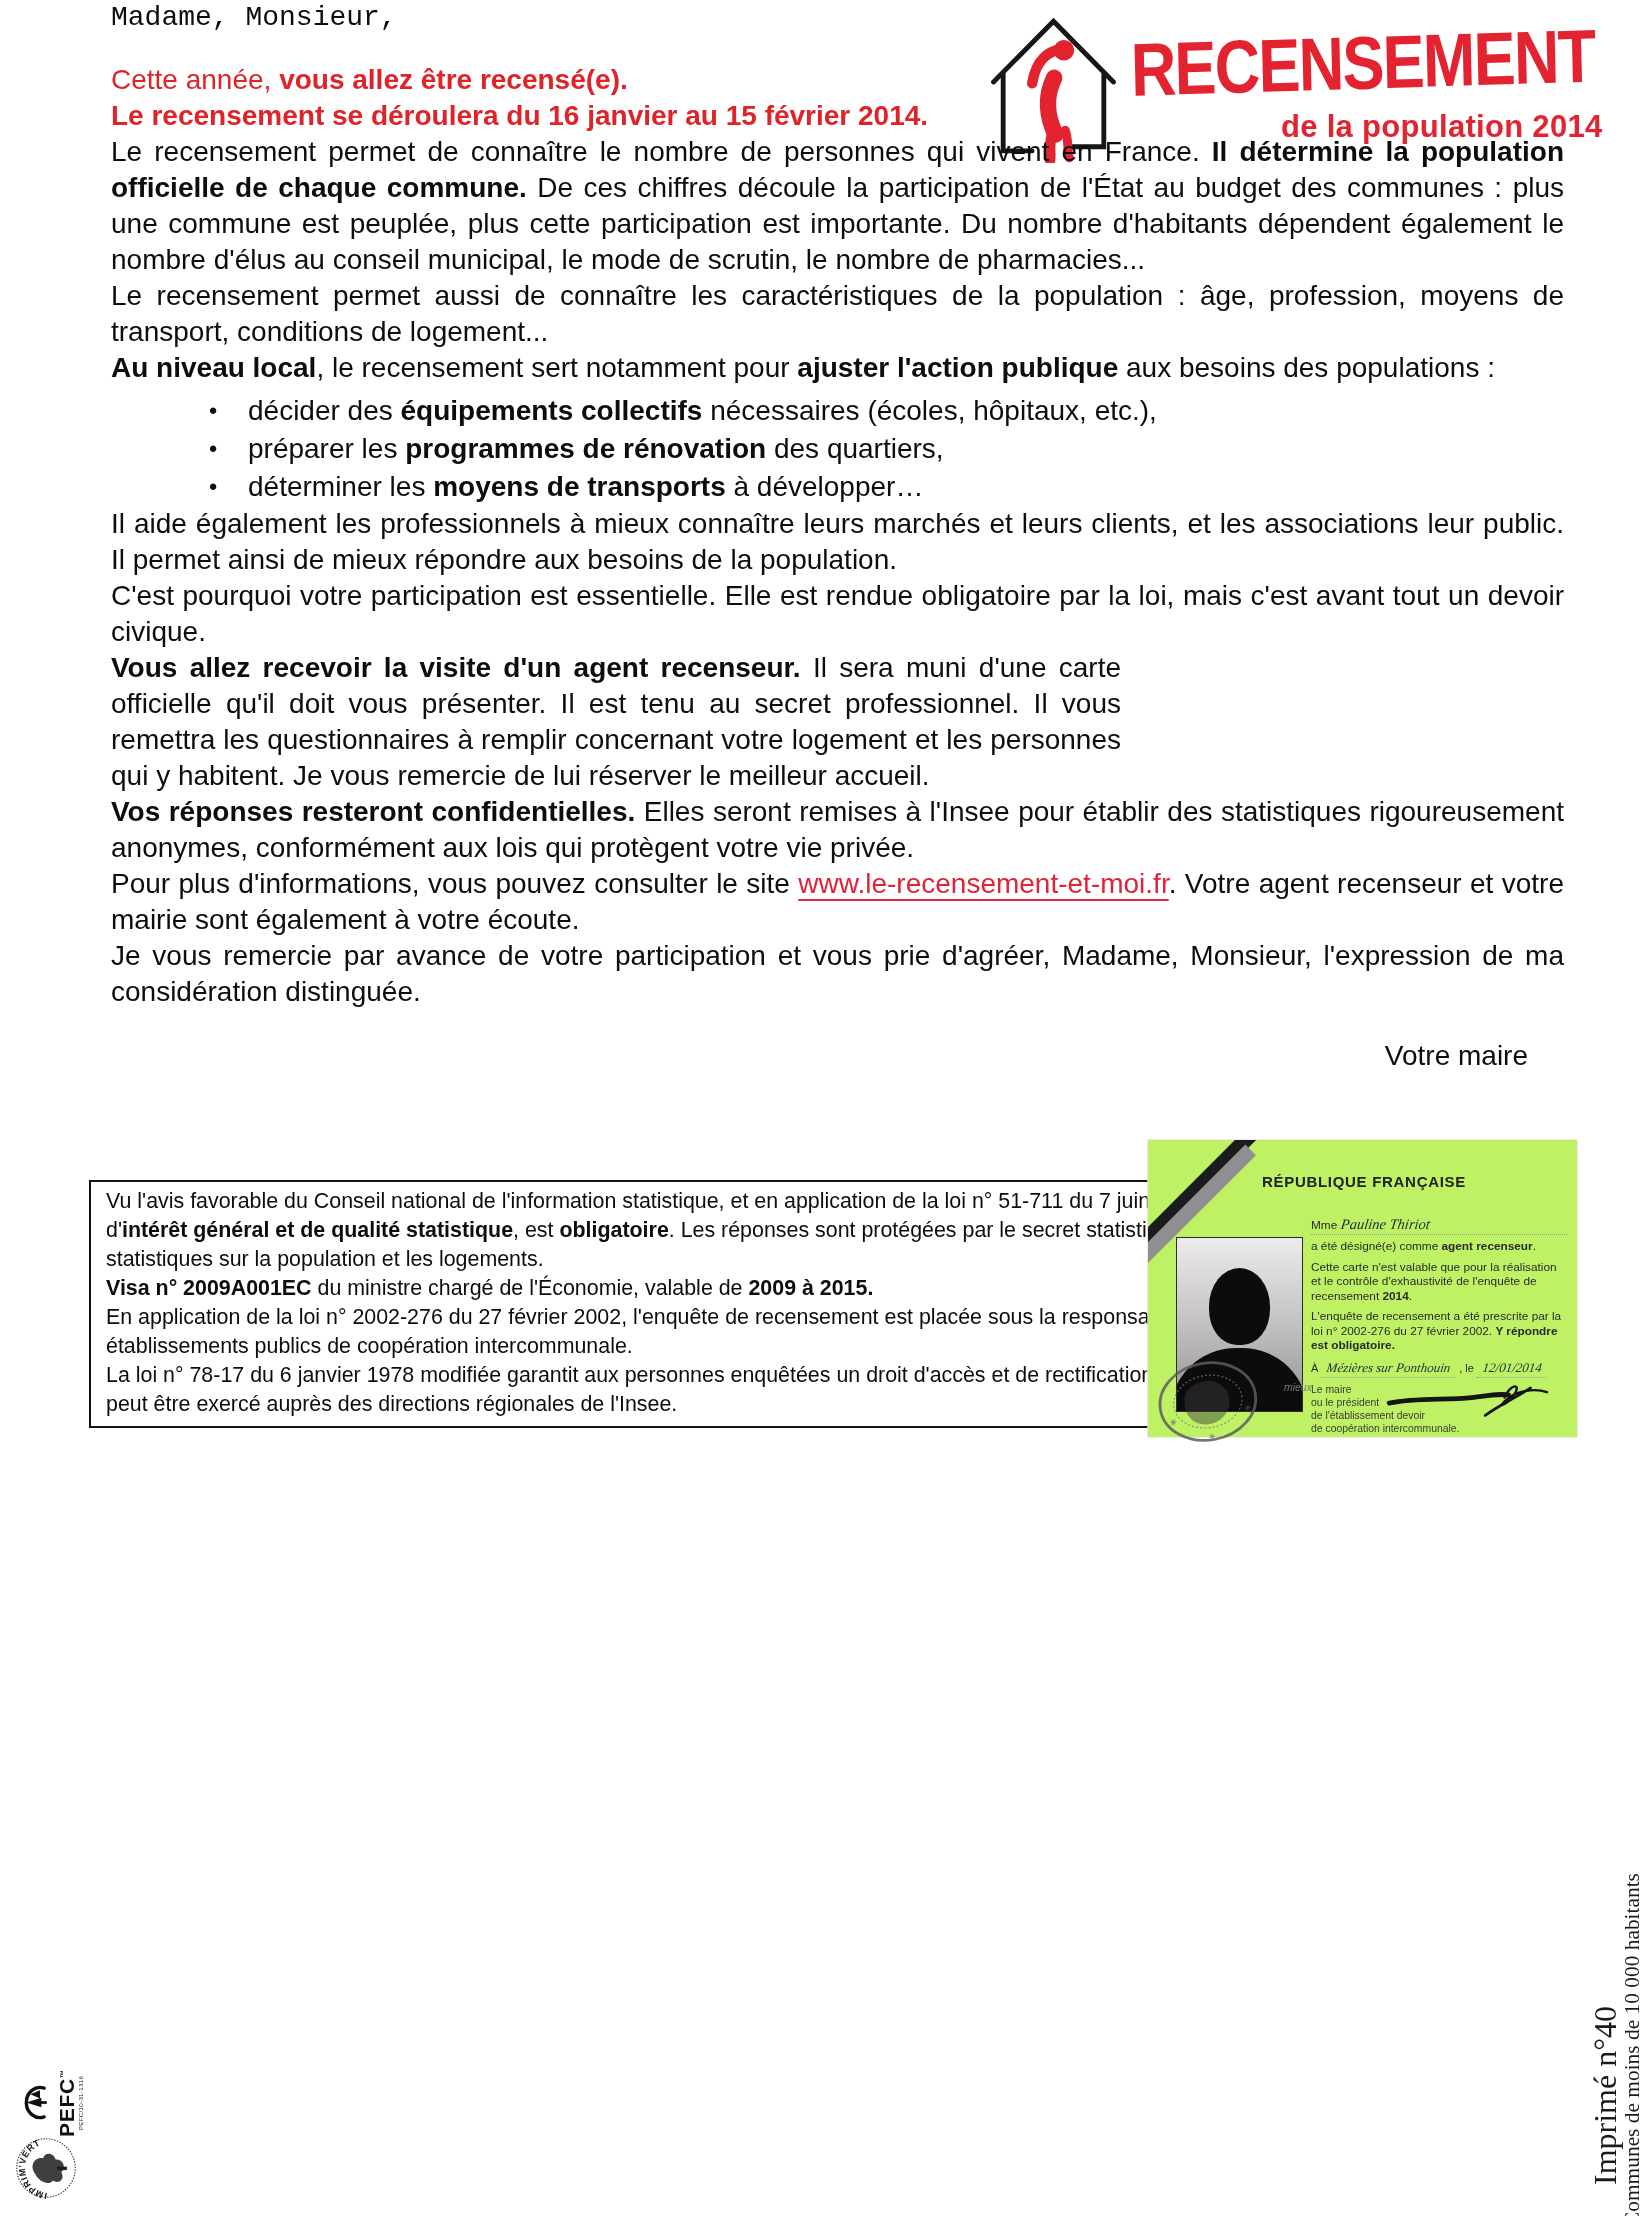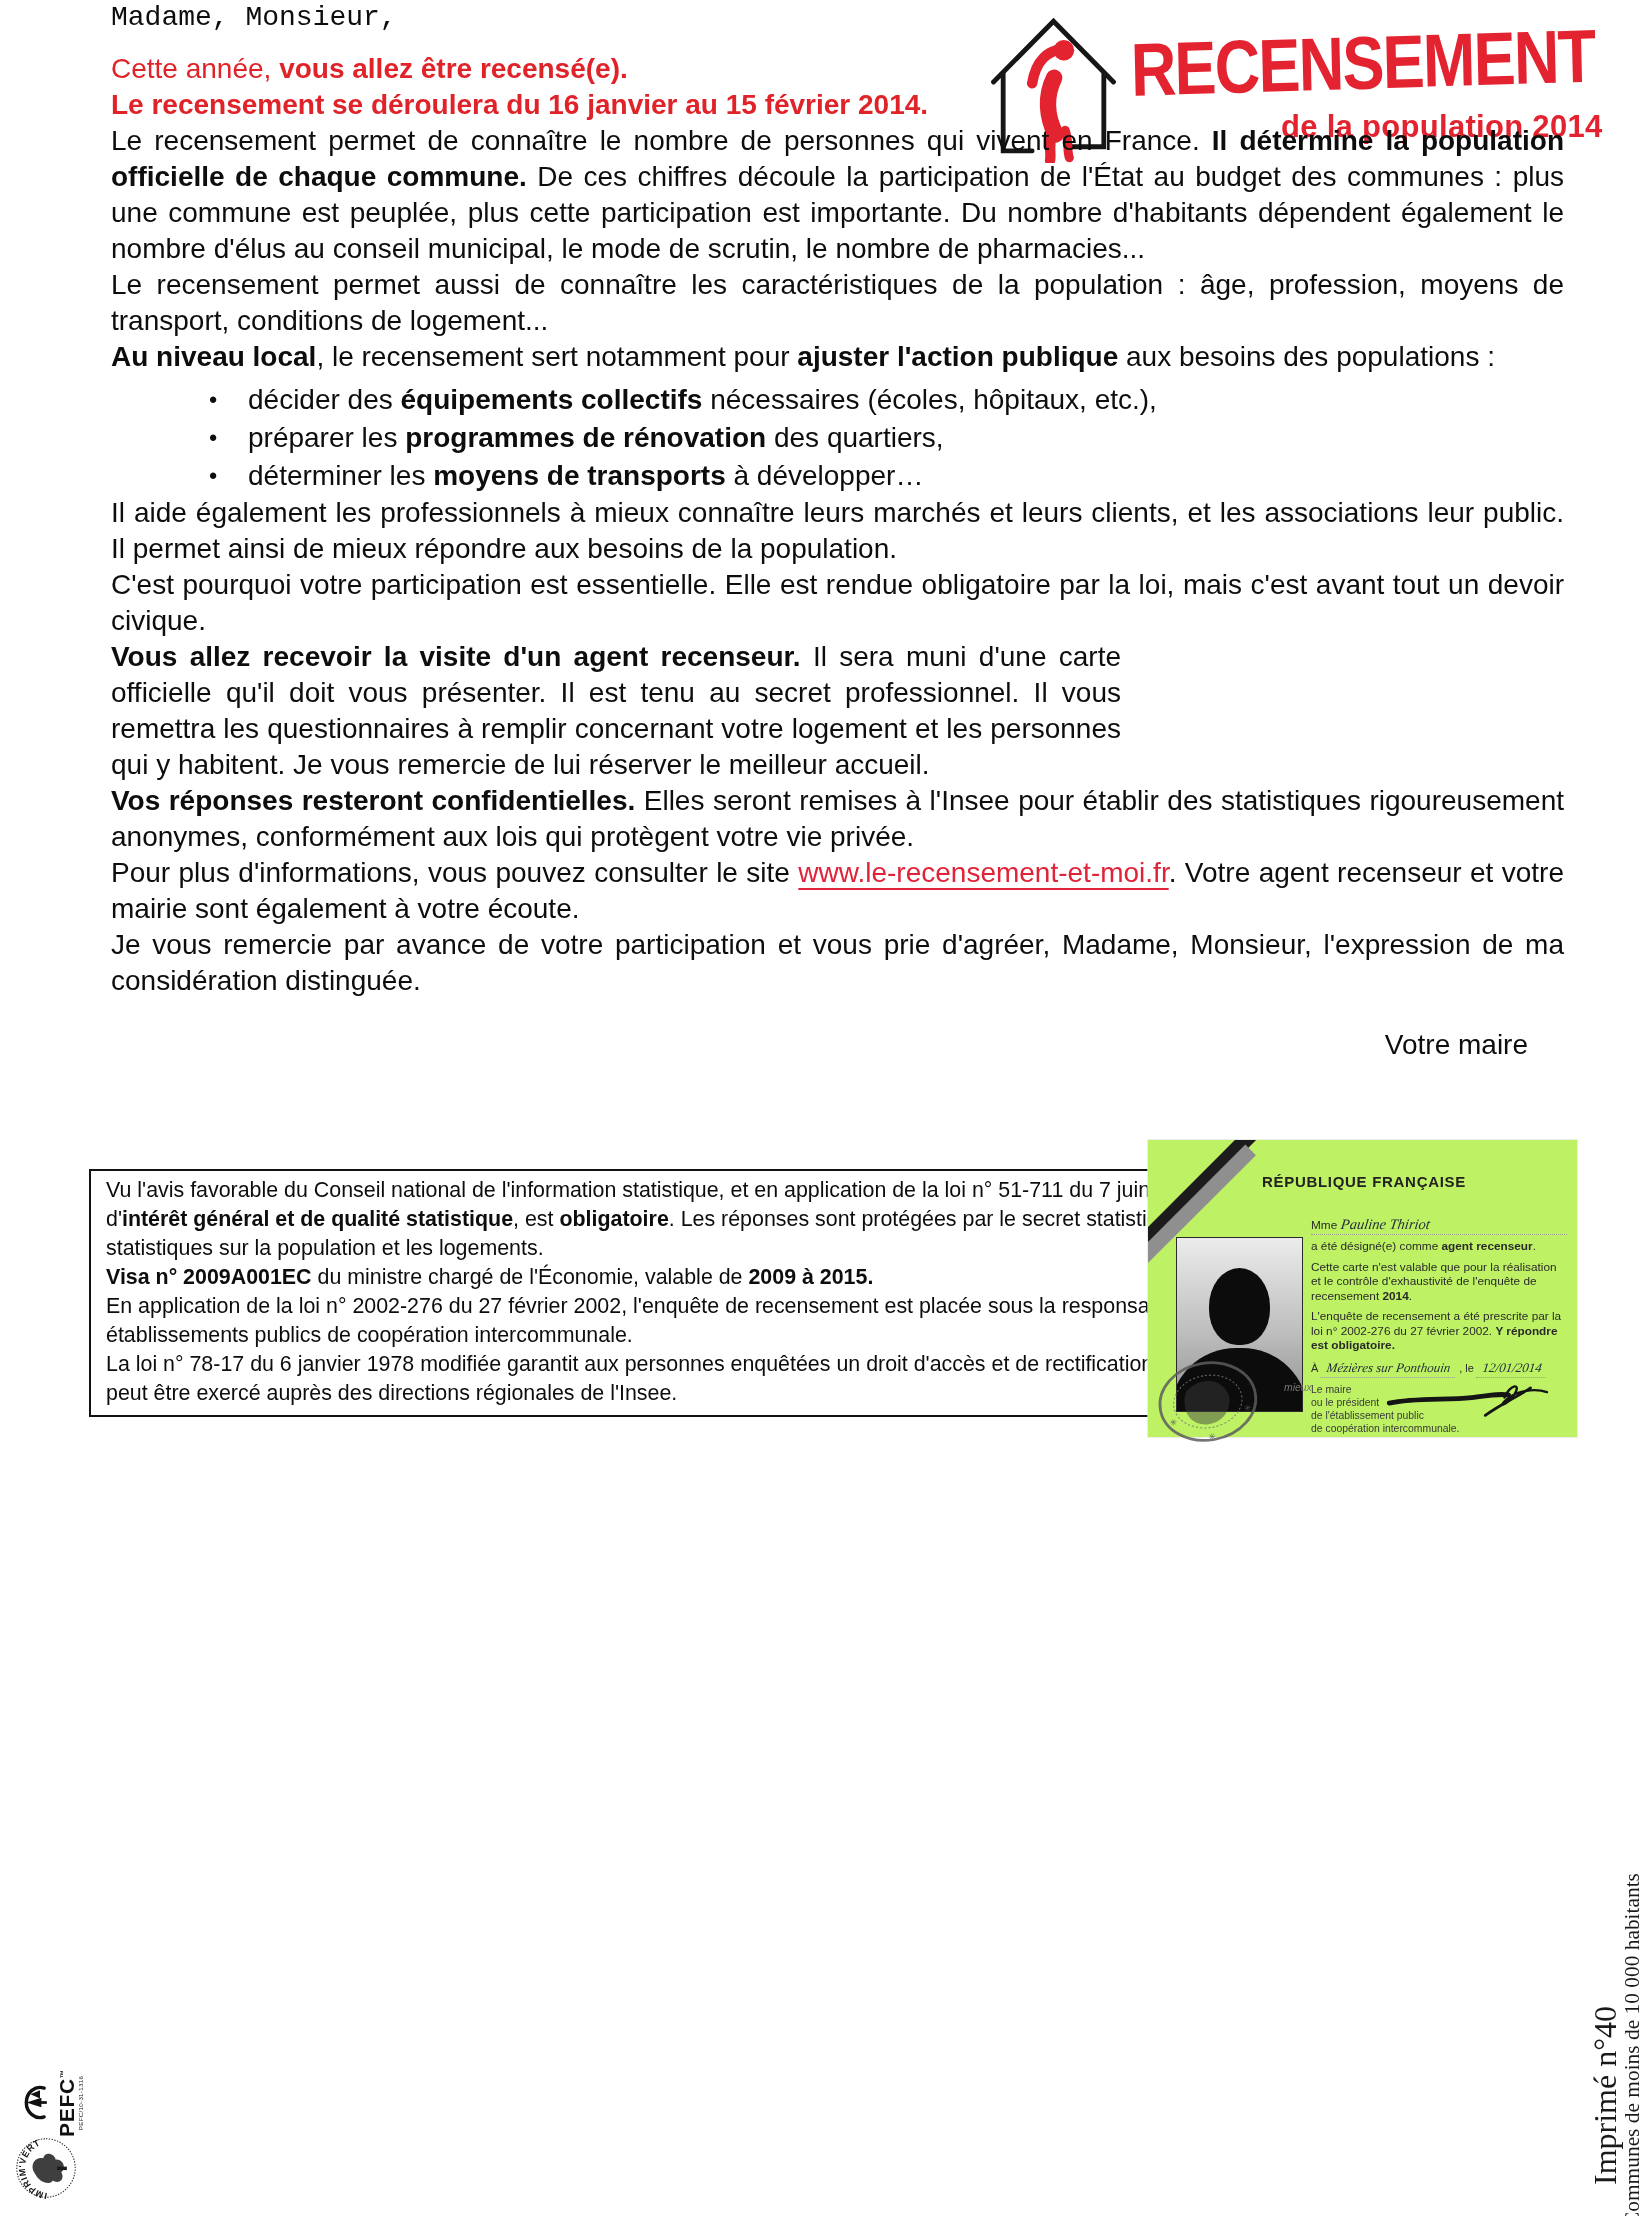--- a/index.html
+++ b/index.html
@@ -10,21 +10,21 @@
   .logo-text{margin-left:11px;display:flex;flex-direction:column;}
   .logo-title{color:#e32330;font-weight:700;font-size:75px;line-height:75px;
               letter-spacing:-2.1px;transform:scaleX(.84) rotate(-1.5deg);transform-origin:left top;
               white-space:nowrap;margin-top:19.4px;}
   .logo-sub{color:#e32330;font-weight:600;font-size:31px;line-height:33px;letter-spacing:0.3px;
             margin-top:1.4px;padding-left:151px;white-space:nowrap;}
   
   .content{position:absolute;left:111px;top:0;width:1453px;}
   .content p{margin:0;font-size:28px;line-height:36px;text-align:justify;}
   .salutation{margin-top:273px;font-size:28px;line-height:36px;font-family:Liberation Mono, monospace;}
-  .red-head{margin-top:15px;color:#e02329;font-size:28px;line-height:36px;font-weight:400;}
+  .red-head{margin-top:26px;color:#e02329;font-size:28px;line-height:36px;font-weight:400;}
   .red-head .b{font-weight:700;}
   .red-head div{white-space:nowrap;}
   .b{font-weight:700;}
   .p1{margin-top:50px;}
   .p2{margin-top:36px;}
   .p3{margin-top:35px;}
   .bullets{margin-top:5.5px;}
   .bullet-row{display:flex;font-size:28px;line-height:38px;}
   .bullet-glyph{width:39px;padding-left:98px;flex:none;font-size:23.5px;}
   .p4{margin-top:22px;}
@@ -175,21 +175,21 @@
     <div class="place-line">
       <span>À</span>
       <span class="hw dot">Mézières sur Ponthouin</span>
       <span>, le</span>
       <span class="hw dot">12/01/2014</span>
     </div>
 
     <div class="mayor">
       <div>Le maire</div>
       <div>ou le président</div>
-      <div>de l'établissement public</div>
+      <div>de l'établissement devoir</div>
       <div>de coopération intercommunale.</div>
     </div>
 
     <div class="stamp">
       <svg width="111" height="86" viewBox="0 0 160 125" style="transform:rotate(-10deg)">
         <ellipse cx="78" cy="60" rx="70" ry="56" fill="none" stroke="#5d5d5d" stroke-width="4"></ellipse>
         <ellipse cx="78" cy="60" rx="50" ry="38" fill="none" stroke="#7a7a7a" stroke-width="1.5" stroke-dasharray="3 3"></ellipse>
         <path d="M50,40 C70,24 96,28 106,46 C116,64 104,88 82,92 C60,96 44,82 44,64 C44,52 46,46 50,40 Z" fill="#3c3c3c" opacity="0.55"></path>
         <text x="18" y="86" font-size="13" fill="#555">✳</text>
         <text x="128" y="84" font-size="13" fill="#555">✳</text>

